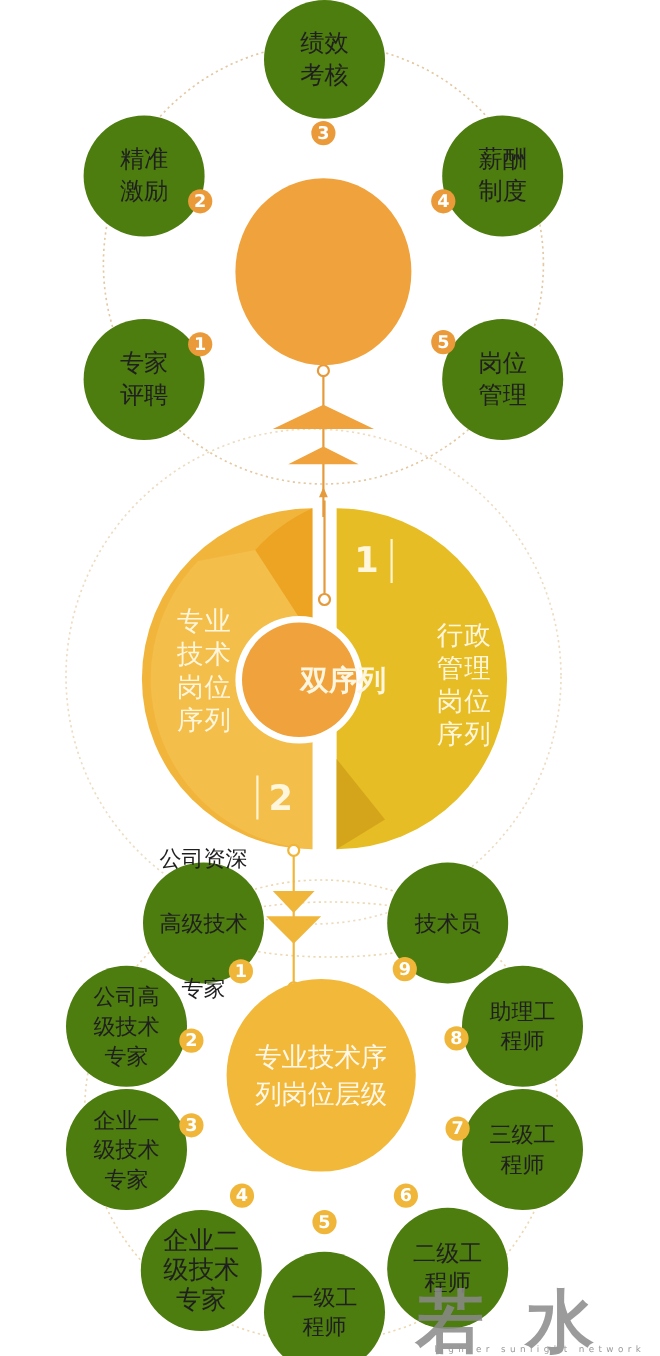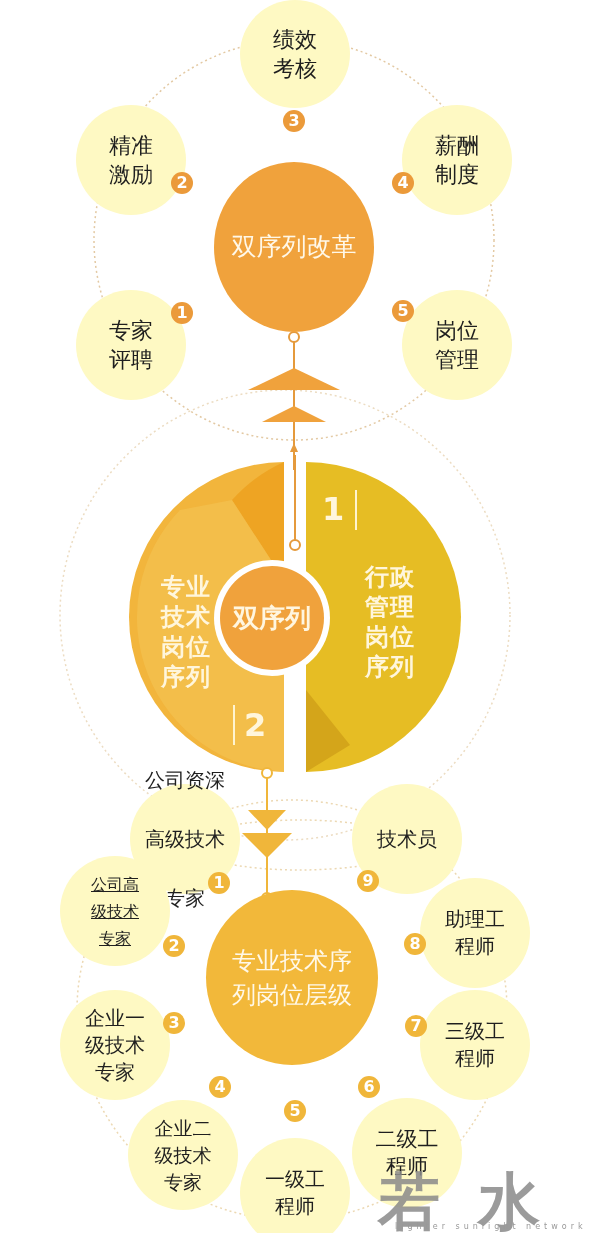--- a/index.html
+++ b/index.html
@@ -1,19 +1,19 @@
 <!DOCTYPE html>
 <html><head>
 <meta charset="utf-8">
 <style>
   html,body{margin:0;padding:0;background:#ffffff;}
   body{width:600px;height:1233px;position:relative;overflow:hidden;font-family:"DejaVu Sans","Liberation Sans",sans-serif;}
   .abs{position:absolute;}
   svg.bg{position:absolute;left:0;top:0;}
-  .bubble{position:absolute;border-radius:50%;background:#fef9c3;display:flex;align-items:center;justify-content:center;text-align:center;color:#1f1f1f;font-size:22px;line-height:29px;}
+  .bubble{position:absolute;border-radius:50%;background:#4d7c0f;display:flex;align-items:center;justify-content:center;text-align:center;color:#1f1f1f;font-size:22px;line-height:29px;}
   .bubble span{display:block;}
   .num{position:absolute;width:22px;height:22px;border-radius:50%;color:#fff;font-size:16px;font-weight:bold;display:flex;align-items:center;justify-content:center;line-height:1;}
   .num.o{background:#eb9a3a;}
   .num.y{background:#f0b63a;}
   .hub{position:absolute;border-radius:50%;display:flex;align-items:center;justify-content:center;text-align:center;color:#fff8e8;}
   .vtext{position:absolute;color:#fff6dc;font-size:24px;line-height:30px;width:60px;text-align:center;letter-spacing:1px;}
   .watermark{position:absolute;color:#8a8a8a;font-size:62px;font-weight:bold;opacity:0.85;letter-spacing:38px;}
   .wm-sub{position:absolute;color:#999;font-size:8px;letter-spacing:4px;}
 </style>
 </head>
@@ -51,21 +51,20 @@
   <line x1="234" y1="705" x2="234" y2="745" stroke="#fff4d0" stroke-width="2"></line>
 
   <line x1="267" y1="773" x2="267" y2="900" stroke="#f0b63a" stroke-width="2"></line>
   <circle cx="267" cy="773" r="5" fill="#fff" stroke="#f0b63a" stroke-width="2"></circle>
   <polygon points="248,810 286,810 267,830" fill="#f0b63a"></polygon>
   <polygon points="242,833 292,833 267,858" fill="#f0b63a"></polygon>
   <circle cx="267" cy="898" r="5" fill="#fff" stroke="#f0b63a" stroke-width="2"></circle>
 </svg>
 
 <div class="hub" style="left:214px;top:162px;width:160px;height:170px;background:#f0a23c;font-size:25px;line-height:34px;flex-direction:column;">
-  <span>双序列改革</span>
 </div>
 
 <div class="bubble" style="left:76px;top:290px;width:110px;height:110px;flex-direction:column;">
   <span>专家</span>
   <span>评聘</span>
 </div>
 <div class="num o" style="left:171px;top:302px;">1</div>
 
 <div class="bubble" style="left:76px;top:105px;width:110px;height:110px;flex-direction:column;">
   <span>精准</span>
@@ -84,64 +83,64 @@
   <span>制度</span>
 </div>
 <div class="num o" style="left:392px;top:172px;">4</div>
 
 <div class="bubble" style="left:402px;top:290px;width:110px;height:110px;flex-direction:column;">
   <span>岗位</span>
   <span>管理</span>
 </div>
 <div class="num o" style="left:392px;top:300px;">5</div>
 
-<div class="hub" style="left:222px;top:598px;width:100px;height:40px;font-size:26px;font-weight:bold;color:#fff6e0;">双序列</div>
+<div class="hub" style="left:222px;top:598px;width:100px;height:40px;font-size:26px;font-weight:bold;color:#fff6e0;padding-left:40px;">双序列</div>
 
-<div class="vtext" style="left:156px;top:572px;font-weight:bold;">
+<div class="vtext" style="left:156px;top:550px;">
   <div>专业</div>
   <div>技术</div>
   <div>岗位</div>
   <div>序列</div>
 </div>
-<div class="vtext" style="left:360px;top:562px;font-weight:bold;">
+<div class="vtext" style="left:392px;top:562px;">
   <div>行政</div>
   <div>管理</div>
   <div>岗位</div>
   <div>序列</div>
 </div>
 <div class="abs" style="left:322px;top:490px;color:#fff6dc;font-size:32px;font-weight:bold;">1</div>
 <div class="abs" style="left:244px;top:706px;color:#fff6dc;font-size:32px;font-weight:bold;">2</div>
 
 <div class="hub" style="left:206px;top:890px;width:172px;height:175px;background:#f2b83a;font-size:24px;line-height:34px;flex-direction:column;">
   <span>专业技术序</span>
   <span>列岗位层级</span>
 </div>
 
 <div class="bubble" style="left:130px;top:784px;width:110px;height:110px;flex-direction:column;font-size:20px;line-height:27px;gap:32px;">
   <span>公司资深</span>
   <span>高级技术</span>
   <span>专家</span>
 </div>
 <div class="num y" style="left:208px;top:872px;">1</div>
 
-<div class="bubble" style="left:60px;top:856px;width:110px;height:110px;flex-direction:column;font-size:16px;line-height:27px;text-decoration:underline;">
+<div class="bubble" style="left:60px;top:878px;width:110px;height:110px;flex-direction:column;font-size:20px;line-height:27px;">
   <span>公司高</span>
   <span>级技术</span>
   <span>专家</span>
 </div>
 <div class="num y" style="left:163px;top:935px;">2</div>
 
 <div class="bubble" style="left:60px;top:990px;width:110px;height:110px;flex-direction:column;font-size:20px;line-height:27px;">
   <span>企业一</span>
   <span>级技术</span>
   <span>专家</span>
 </div>
 <div class="num y" style="left:163px;top:1012px;">3</div>
 
-<div class="bubble" style="left:128px;top:1100px;width:110px;height:110px;flex-direction:column;font-size:19px;line-height:27px;">
+<div class="bubble" style="left:128px;top:1100px;width:110px;height:110px;flex-direction:column;font-size:23px;line-height:27px;">
   <span>企业二</span>
   <span>级技术</span>
   <span>专家</span>
 </div>
 <div class="num y" style="left:209px;top:1076px;">4</div>
 
 <div class="bubble" style="left:240px;top:1138px;width:110px;height:110px;flex-direction:column;font-size:20px;line-height:27px;">
   <span>一级工</span>
   <span>程师</span>
 </div>

